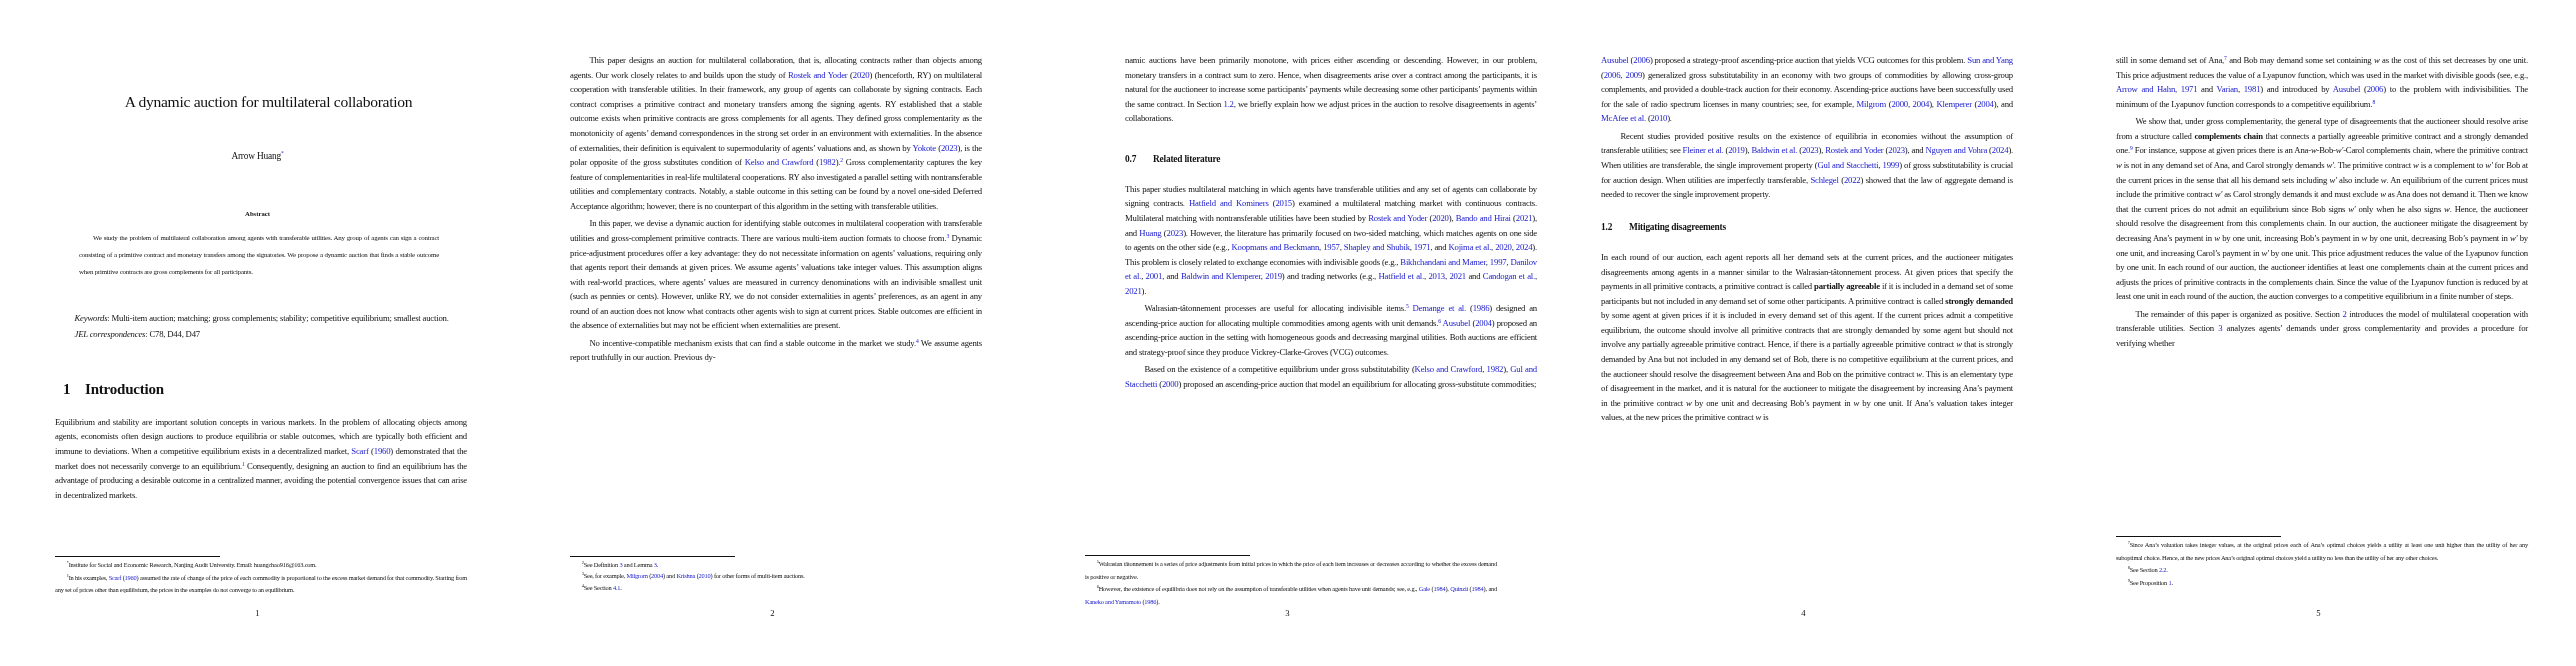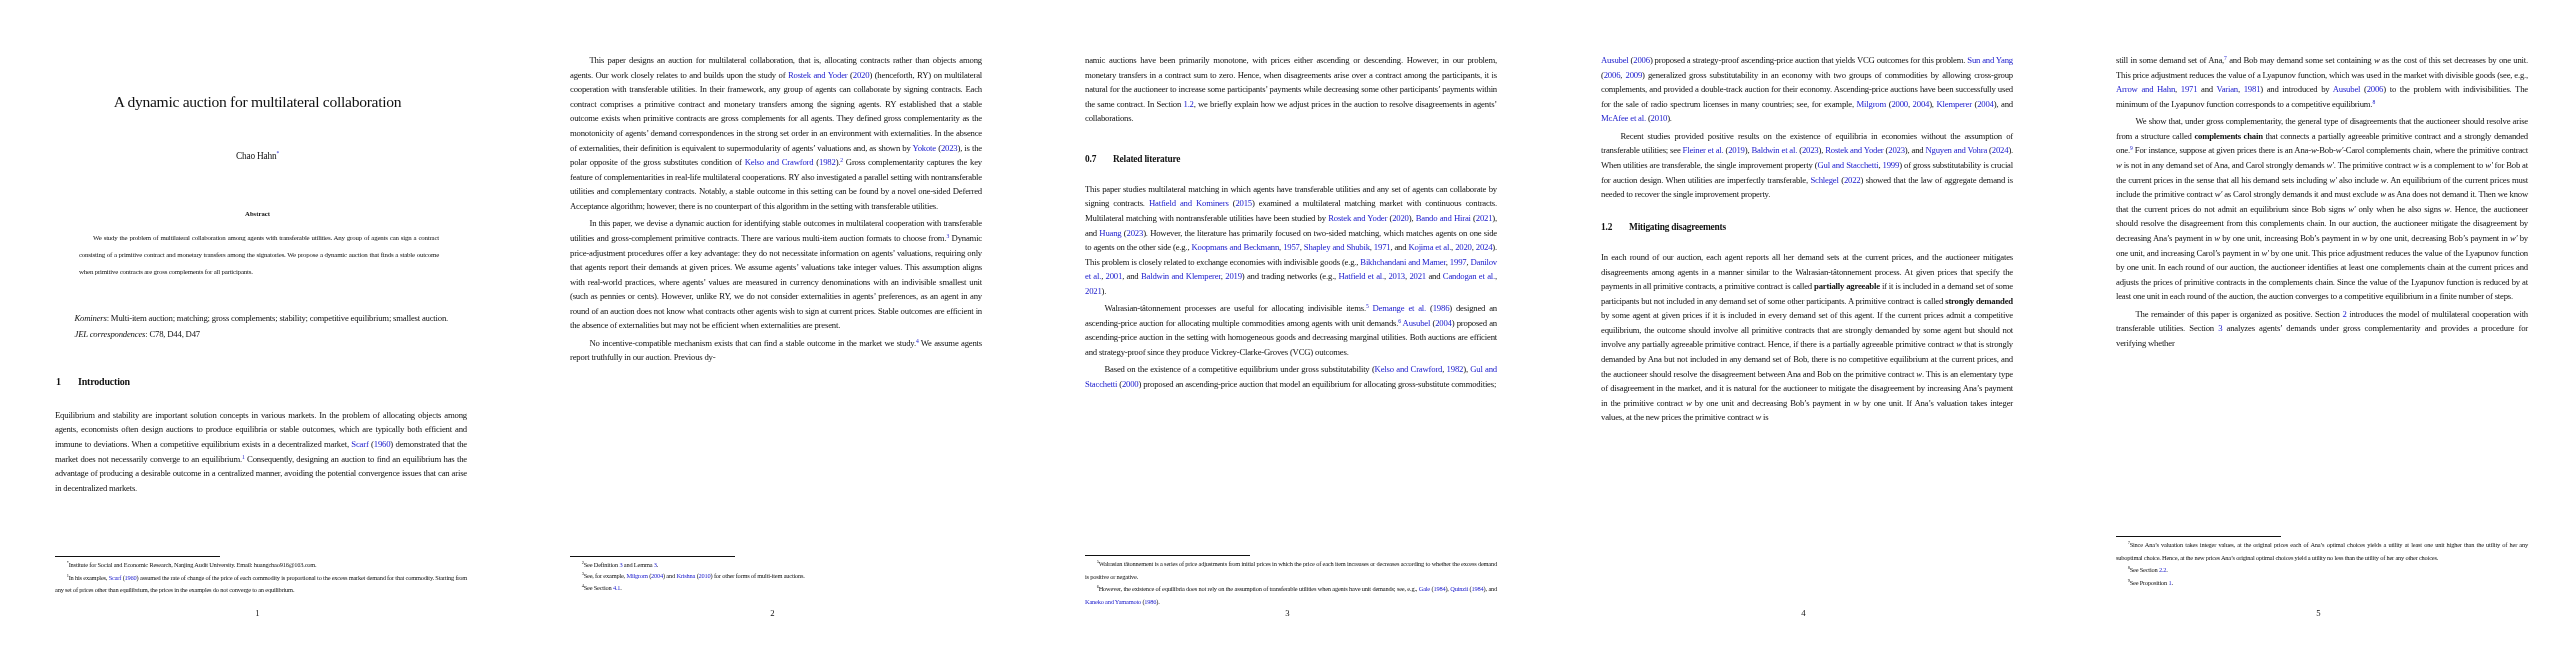--- a/index.html
+++ b/index.html
@@ -25,29 +25,29 @@
   .footnotes {
     position: absolute; left: 55px; width: 412px;
     font-size: 6.4px; line-height: 12.7px; text-align: justify; letter-spacing: -0.2px;
   }
   .footnotes p { margin: 0; text-indent: 11.7px; }
   .footnotes sup { font-size: 4.4px; vertical-align: 2.8px; }
   .pagenum {
     position: absolute; top: 608px; left: 0; width: 515px; text-align: center; font-size: 8.7px;
   }
   .sec-h {
-    font-weight: bold; font-size: 10px; letter-spacing: -0.2px; margin: 1px;
+    font-weight: bold; font-size: 15px; letter-spacing: -0.2px; margin: 8px;
   }
   .sec-h .num { display: inline-block; width: 22px; }
   .sub-h { font-weight: bold; font-size: 9.4px; letter-spacing: -0.2px; margin: 0; }
   .sub-h .num { display: inline-block; width: 28px; }
 
   
   .title {
-    position: absolute; top: 93px; left: 0; width: 515px; text-align: center;
+    position: absolute; top: 93px; left: 11px; width: 515px; text-align: center;
     font-size: 15.6px; letter-spacing: -0.3px;
   }
   .author {
     position: absolute; top: 151px; left: 0; width: 515px; text-align: center; font-size: 9.4px; letter-spacing: -0.2px;
   }
   .author sup { font-size: 5.6px; color: #1a1acc; vertical-align: 4.4px; }
   .abstract-h {
     position: absolute; top: 210px; left: 0; width: 515px; text-align: center; font-weight: bold; font-size: 6.7px;
   }
   .abstract {
@@ -70,28 +70,28 @@
   b { font-weight: bold; }
 </style>
 </head>
 <body>
 
 <div class="arxiv-stamp">arXiv:2411.06545v1  [econ.TH]  10 Nov 2024</div>
 
 <div class="page p1">
   <div class="title">A dynamic auction for multilateral collaboration</div>
   <div class="author">
-    <span>Chao Hahn</span><sup><a href="#">*</a></sup>
+    <span>Arrow Huang</span><sup><a href="#">*</a></sup>
   </div>
   <div class="abstract-h">Abstract</div>
   <div class="abstract">
     <p>We study the problem of multilateral collaboration among agents with transferable utilities. Any group of agents can sign a contract consisting of a primitive contract and monetary transfers among the signatories. We propose a dynamic auction that finds a stable outcome when primitive contracts are gross complements for all participants.</p>
   </div>
   <div class="kw">
-    <p><i>Kominers</i><span>: Multi-item auction; matching; gross complements; stability; competitive equilibrium; smallest auction.</span></p>
+    <p><i>Keywords</i><span>: Multi-item auction; matching; gross complements; stability; competitive equilibrium; smallest auction.</span></p>
     <p><i>JEL correspondences</i><span>: C78, D44, D47</span></p>
   </div>
   <div class="col" style="top:374px;">
     <h2 class="sec-h"><span class="num">1</span><span>Introduction</span></h2>
     <p style="margin-top:18.3px;"><span>Equilibrium and stability are important solution concepts in various markets. In the problem of allocating objects among agents, economists often design auctions to produce equilibria or stable outcomes, which are typically both efficient and immune to deviations. When a competitive equilibrium exists in a decentralized market, </span><a href="#">Scarf</a><span> (</span><a href="#">1960</a><span>) demonstrated that the market does not necessarily converge to an equilibrium.</span><sup><a href="#">1</a></sup><span> Consequently, designing an auction to find an equilibrium has the advantage of producing a desirable outcome in a centralized manner, avoiding the potential convergence issues that can arise in decentralized markets.</span></p>
   </div>
   <div class="footrule" style="top:556px;"></div>
   <div class="footnotes" style="top:559px;">
     <p><sup>*</sup><span>Institute for Social and Economic Research, Nanjing Audit University. Email: huangchao916@163.com.</span></p>
     <p><sup>1</sup><span>In his examples, </span><a href="#">Scarf</a><span> (</span><a href="#">1960</a><span>) assumed the rate of change of the price of each commodity is proportional to the excess market demand for that commodity. Starting from any set of prices other than equilibrium, the prices in the examples do not converge to an equilibrium.</span></p>
@@ -108,21 +108,21 @@
   <div class="footrule" style="top:556px;"></div>
   <div class="footnotes" style="top:559px;line-height:11.4px;">
     <p><sup>2</sup><span>See Definition </span><a href="#">3</a><span> and Lemma </span><a href="#">3</a><span>.</span></p>
     <p><sup>3</sup><span>See, for example, </span><a href="#">Milgrom</a><span> (</span><a href="#">2004</a><span>) and </span><a href="#">Krishna</a><span> (</span><a href="#">2010</a><span>) for other forms of multi-item auctions.</span></p>
     <p><sup>4</sup><span>See Section </span><a href="#">4.1</a><span>.</span></p>
   </div>
   <div class="pagenum">2</div>
 </div>
 
 <div class="page p3">
-  <div class="col" style="top:53px;">
+  <div class="col" style="top:53px;margin-left:40px;">
     <p><span>namic auctions have been primarily monotone, with prices either ascending or descending. However, in our problem, monetary transfers in a contract sum to zero. Hence, when disagreements arise over a contract among the participants, it is natural for the auctioneer to increase some participants’ payments while decreasing some other participants’ payments within the same contract. In Section </span><a href="#">1.2</a><span>, we briefly explain how we adjust prices in the auction to resolve disagreements in agents’ collaborations.</span></p>
     <h3 class="sub-h" style="margin-top:25.6px;margin-bottom:15.6px;"><span class="num">0.7</span><span>Related literature</span></h3>
     <p><span>This paper studies multilateral matching in which agents have transferable utilities and any set of agents can collaborate by signing contracts. </span><a href="#">Hatfield and Kominers</a><span> (</span><a href="#">2015</a><span>) examined a multilateral matching market with continuous contracts. Multilateral matching with nontransferable utilities have been studied by </span><a href="#">Rostek and Yoder</a><span> (</span><a href="#">2020</a><span>), </span><a href="#">Bando and Hirai</a><span> (</span><a href="#">2021</a><span>), and </span><a href="#">Huang</a><span> (</span><a href="#">2023</a><span>). However, the literature has primarily focused on two-sided matching, which matches agents on one side to agents on the other side (e.g., </span><a href="#">Koopmans and Beckmann</a><span>, </span><a href="#">1957</a><span>, </span><a href="#">Shapley and Shubik</a><span>, </span><a href="#">1971</a><span>, and </span><a href="#">Kojima et al.</a><span>, </span><a href="#">2020</a><span>, </span><a href="#">2024</a><span>). This problem is closely related to exchange economies with indivisible goods (e.g., </span><a href="#">Bikhchandani and Mamer</a><span>, </span><a href="#">1997</a><span>, </span><a href="#">Danilov et al.</a><span>, </span><a href="#">2001</a><span>, and </span><a href="#">Baldwin and Klemperer</a><span>, </span><a href="#">2019</a><span>) and trading networks (e.g., </span><a href="#">Hatfield et al.</a><span>, </span><a href="#">2013</a><span>, </span><a href="#">2021</a><span> and </span><a href="#">Candogan et al.</a><span>, </span><a href="#">2021</a><span>).</span></p>
     <p class="ind"><span>Walrasian-tâtonnement processes are useful for allocating indivisible items.</span><sup><a href="#">5</a></sup><span> </span><a href="#">Demange et al.</a><span> (</span><a href="#">1986</a><span>) designed an ascending-price auction for allocating multiple commodities among agents with unit demands.</span><sup><a href="#">6</a></sup><span> </span><a href="#">Ausubel</a><span> (</span><a href="#">2004</a><span>) proposed an ascending-price auction in the setting with homogeneous goods and decreasing marginal utilities. Both auctions are efficient and strategy-proof since they produce Vickrey-Clarke-Groves (VCG) outcomes.</span></p>
     <p class="ind"><span>Based on the existence of a competitive equilibrium under gross substitutability (</span><a href="#">Kelso and Crawford</a><span>, </span><a href="#">1982</a><span>), </span><a href="#">Gul and Stacchetti</a><span> (</span><a href="#">2000</a><span>) proposed an ascending-price auction that model an equilibrium for allocating gross-substitute commodities;</span></p>
   </div>
   <div class="footrule" style="top:555px;"></div>
   <div class="footnotes" style="top:558px;">
     <p><sup>5</sup><span>Walrasian tâtonnement is a series of price adjustments from initial prices in which the price of each item increases or decreases according to whether the excess demand is positive or negative.</span></p>
     <p><sup>6</sup><span>However, the existence of equilibria does not rely on the assumption of transferable utilities when agents have unit demands; see, e.g., </span><a href="#">Gale</a><span> (</span><a href="#">1984</a><span>), </span><a href="#">Quinzii</a><span> (</span><a href="#">1984</a><span>), and </span><a href="#">Kaneko and Yamamoto</a><span> (</span><a href="#">1986</a><span>).</span></p>

